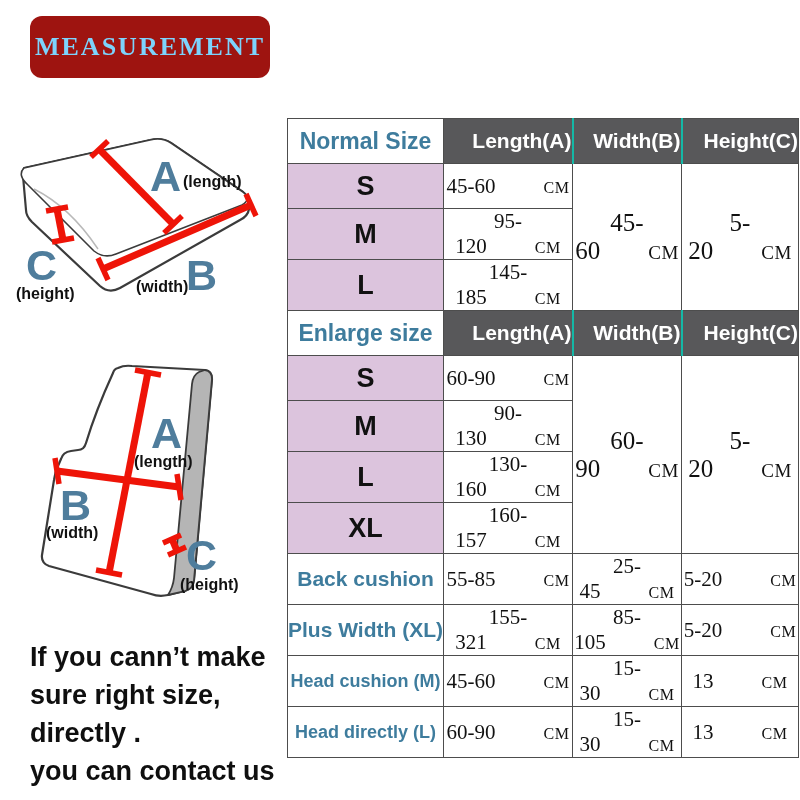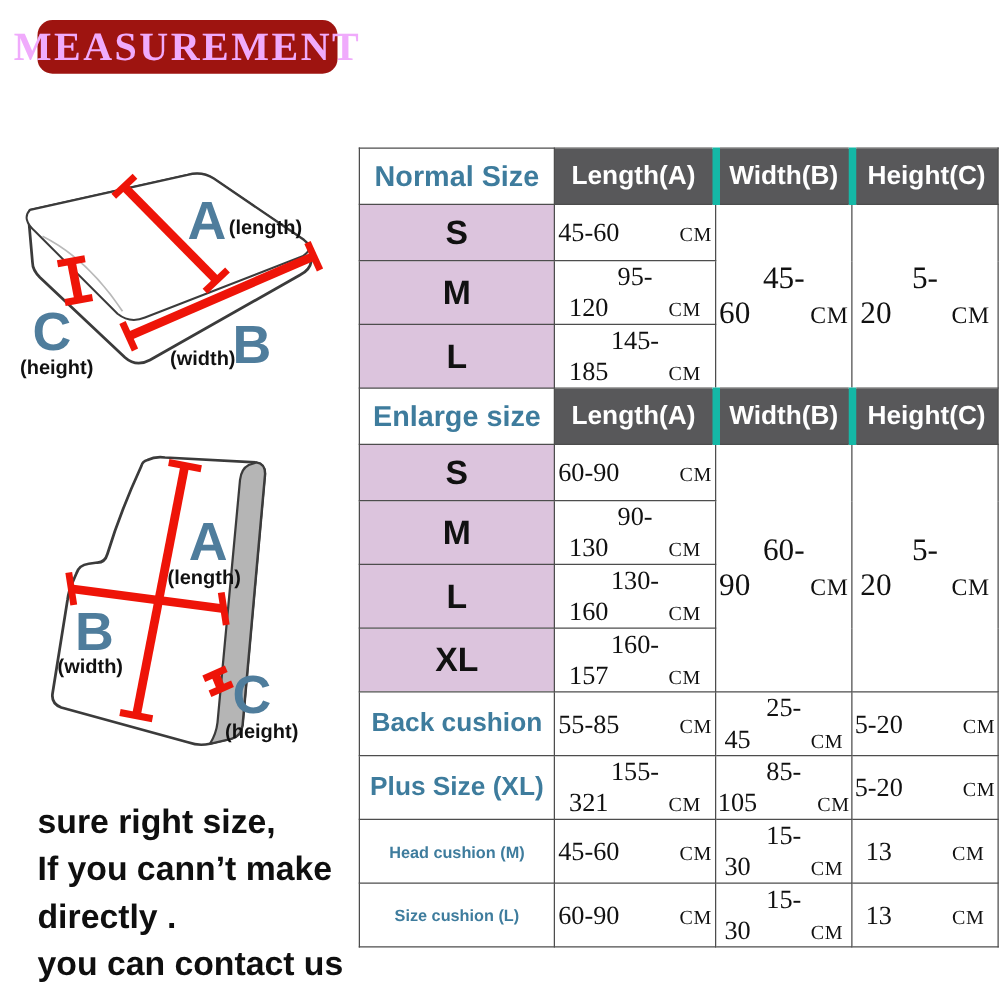--- a/index.html
+++ b/index.html
@@ -3,25 +3,25 @@
 <meta charset="utf-8">
 <style>
   html,body { margin:0; padding:0; background:#fff; }
   .canvas {
     position:relative; width:800px; height:800px; background:#ffffff;
     font-family:"Liberation Sans", sans-serif; overflow:hidden;
   }
 
   
   .title-badge {
-    position:absolute; left:30px; top:16px; width:240px; height:43px;
+    position:absolute; left:30px; top:16px; width:240px; height:62px;
     background:#9e1410; border-radius:12px;
     display:flex; align-items:center; justify-content:center;
-    color:#f0abfc; font-family:"Liberation Serif", serif;
-    font-weight:bold; font-size:32px; letter-spacing:2px;
+    color:#7dd3fc; font-family:"Liberation Serif", serif;
+    font-weight:bold; font-size:26px; letter-spacing:2px;
   }
 
   
   .diagram { position:absolute; }
   #seat-diagram { left:0; top:110px; }
   #back-diagram { left:20px; top:340px; }
   .outline { fill:#ffffff; stroke:#3b3b3b; stroke-width:2.2; stroke-linejoin:round; }
   .crease  { fill:#ffffff; stroke:#3b3b3b; stroke-width:1.6; stroke-linejoin:round; }
   .faint   { stroke:#b9b9b9; stroke-width:1.4; fill:none; }
   .band    { fill:#b5b5b5; stroke:#3b3b3b; stroke-width:1.8; stroke-linejoin:round; }
@@ -31,25 +31,25 @@
   .dlabel  { fill:#111111; font-family:"Liberation Sans", sans-serif; font-weight:bold; font-size:16px; }
 
   
   .table-wrap { position:absolute; left:287px; top:118px; width:511px; }
   table { border-collapse:collapse; width:511px; table-layout:fixed; }
   td {
     border:1px solid #4d4d4d; text-align:center; vertical-align:middle;
     height:44px; background:#ffffff; padding:0; overflow:hidden;
   }
   td.sec-label { color:#3e7c9d; font-weight:bold; font-size:23px;margin-top:24px; }
-  td.col-head  { background:#58585a; color:#ffffff; font-weight:bold; font-size:21px; }
-  td.col-head.gap { border-left:6px solid #14b8a6;margin-top:38px; }
+  td.col-head  { background:#58585a; color:#ffffff; font-weight:bold; font-size:21px;text-align:right; }
+  td.col-head.gap { border-left:2px solid #14b8a6;margin-top:38px; }
   td.size-cell { background:#dcc4dd; color:#111111; font-weight:bold; font-size:27px; }
   td.item-label { color:#3e7c9d; font-weight:bold; font-size:21px;margin-top:16px; }
-  td.item-label.small { font-size:13px; }
+  td.item-label.small { font-size:18px; }
   td.val { font-family:"Liberation Serif", serif; color:#111111; font-size:21px; }
   td.val .unit { font-size:16px; letter-spacing:0.5px;margin-left:48px; }
   td.val.merged { font-size:25px; }
   td.val.merged .unit { font-size:19px; }
 
   
   .note {
     position:absolute; left:30px; top:638px;
     color:#0f0f0f; font-weight:bold; font-size:27px; line-height:38px;
   }
@@ -167,41 +167,41 @@
             <td class="size-cell">XL</td>
             <td class="val"><span class="num">160-157</span><span class="unit">CM</span></td>
           </tr>
           <tr>
             <td class="item-label">Back cushion</td>
             <td class="val"><span class="num">55-85</span><span class="unit">CM</span></td>
             <td class="val"><span class="num">25-45</span><span class="unit">CM</span></td>
             <td class="val"><span class="num">5-20</span><span class="unit">CM</span></td>
           </tr>
           <tr>
-            <td class="item-label">Plus Size (XL)</td>
+            <td class="item-label">Plus Width (XL)</td>
             <td class="val"><span class="num">155-321</span><span class="unit">CM</span></td>
             <td class="val"><span class="num">85-105</span><span class="unit">CM</span></td>
             <td class="val"><span class="num">5-20</span><span class="unit">CM</span></td>
           </tr>
           <tr>
             <td class="item-label small">Head cushion (M)</td>
             <td class="val"><span class="num">45-60</span><span class="unit">CM</span></td>
             <td class="val"><span class="num">15-30</span><span class="unit">CM</span></td>
             <td class="val"><span class="num">13</span><span class="unit">CM</span></td>
           </tr>
           <tr>
-            <td class="item-label small">Size cushion (L)</td>
+            <td class="item-label small">Head directly (L)</td>
             <td class="val"><span class="num">60-90</span><span class="unit">CM</span></td>
             <td class="val"><span class="num">15-30</span><span class="unit">CM</span></td>
             <td class="val"><span class="num">13</span><span class="unit">CM</span></td>
           </tr>
         </tbody>
     </table>
   </div>
 
   <div class="note">
+    <div>If you cann’t make</div>
     <div>sure right size,</div>
-    <div>If you cann’t make</div>
     <div>directly .</div>
     <div>you can contact us</div>
   </div>
 
 </div>
 
 </body></html>

